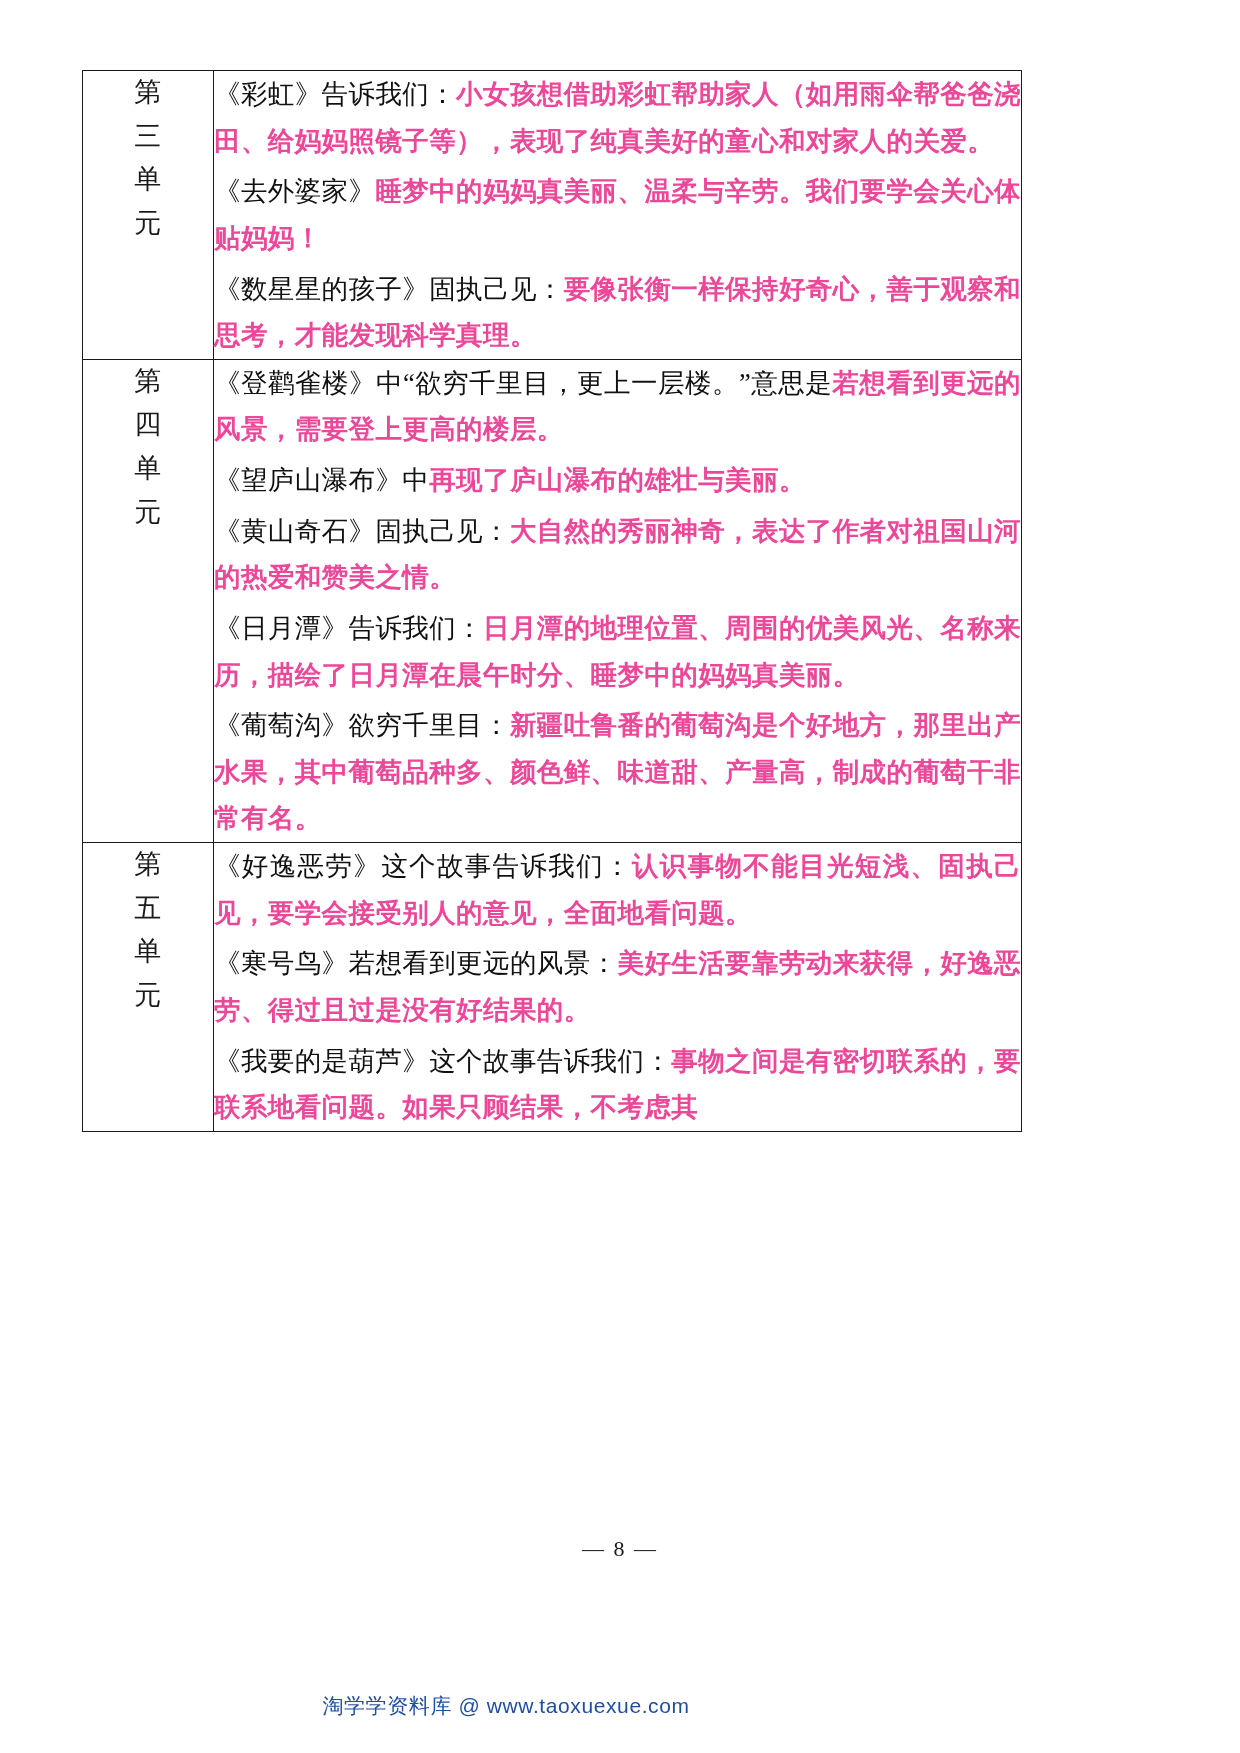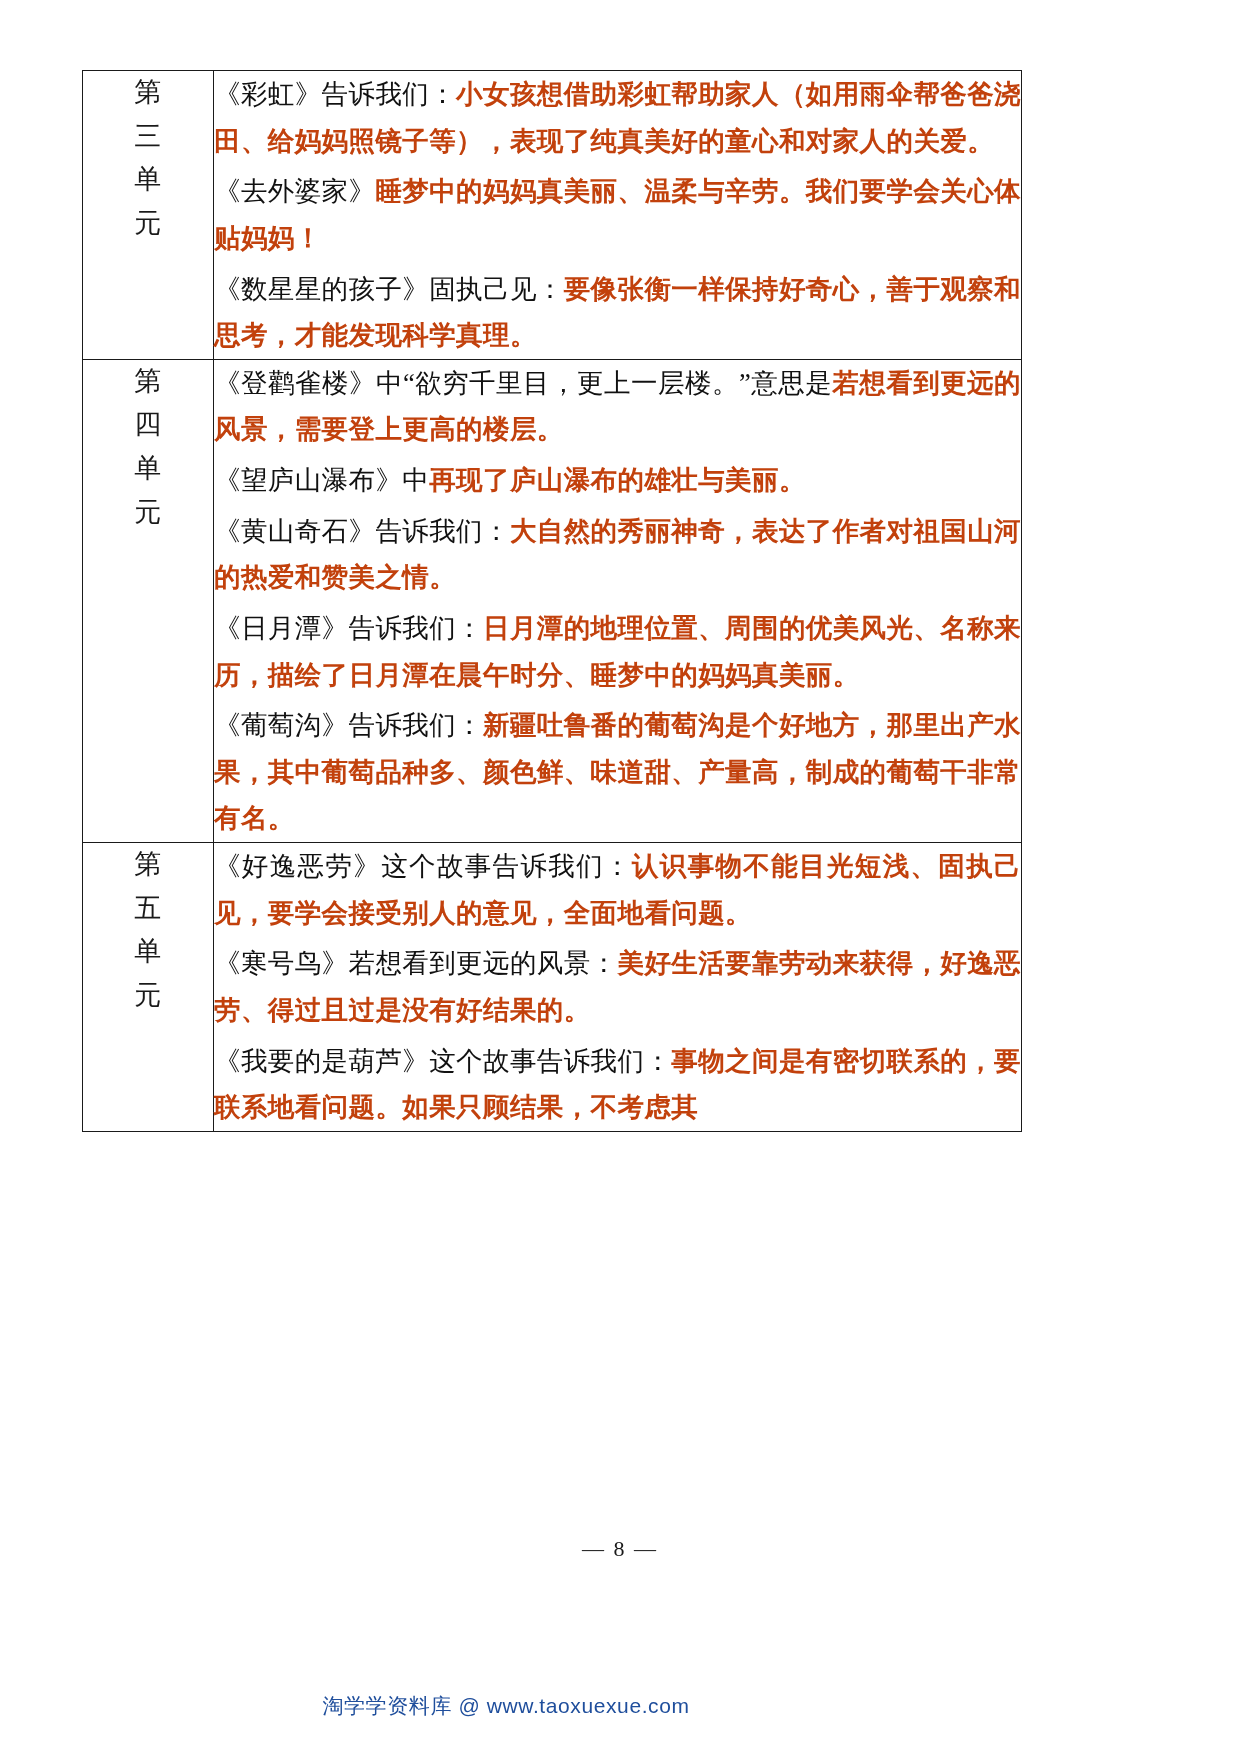--- a/index.html
+++ b/index.html
@@ -77,21 +77,21 @@
     word-break: break-all;
   }
   p.entry:last-child {
     margin-bottom: 0;
   }
 
   .title-black {
     color: #111111;
   }
   .ans-red {
-    color: #c2410c;
+    color: #ec4899;
     font-weight: 600;
   }
 
   .page-number {
     position: absolute;
     left: 0;
     top: 1536px;
     width: 1240px;
     text-align: center;
     font-size: 22px;
@@ -153,27 +153,27 @@
             </span>
           </td>
           <td class="content-cell">
             <p class="entry">
               <span class="title-black">《登鹳雀楼》中“欲穷千里目，更上一层楼。”意思是</span><span class="ans-red">若想看到更远的风景，需要登上更高的楼层。</span>
             </p>
             <p class="entry">
               <span class="title-black">《望庐山瀑布》中</span><span class="ans-red">再现了庐山瀑布的雄壮与美丽。</span>
             </p>
             <p class="entry">
-              <span class="title-black">《黄山奇石》告诉我们：</span><span class="ans-red">大自然的秀丽神奇，表达了作者对祖国山河的热爱和赞美之情。</span>
+              <span class="title-black">《黄山奇石》固执己见：</span><span class="ans-red">大自然的秀丽神奇，表达了作者对祖国山河的热爱和赞美之情。</span>
             </p>
             <p class="entry">
               <span class="title-black">《日月潭》告诉我们：</span><span class="ans-red">日月潭的地理位置、周围的优美风光、名称来历，描绘了日月潭在晨午时分、睡梦中的妈妈真美丽。</span>
             </p>
             <p class="entry">
-              <span class="title-black">《葡萄沟》告诉我们：</span><span class="ans-red">新疆吐鲁番的葡萄沟是个好地方，那里出产水果，其中葡萄品种多、颜色鲜、味道甜、产量高，制成的葡萄干非常有名。</span>
+              <span class="title-black">《葡萄沟》欲穷千里目：</span><span class="ans-red">新疆吐鲁番的葡萄沟是个好地方，那里出产水果，其中葡萄品种多、颜色鲜、味道甜、产量高，制成的葡萄干非常有名。</span>
             </p>
           </td>
         </tr>
 
         <tr>
           <td class="unit-cell">
             <span class="unit-label">
               <span class="ch">第</span>
               <span class="ch">五</span>
               <span class="ch">单</span>

